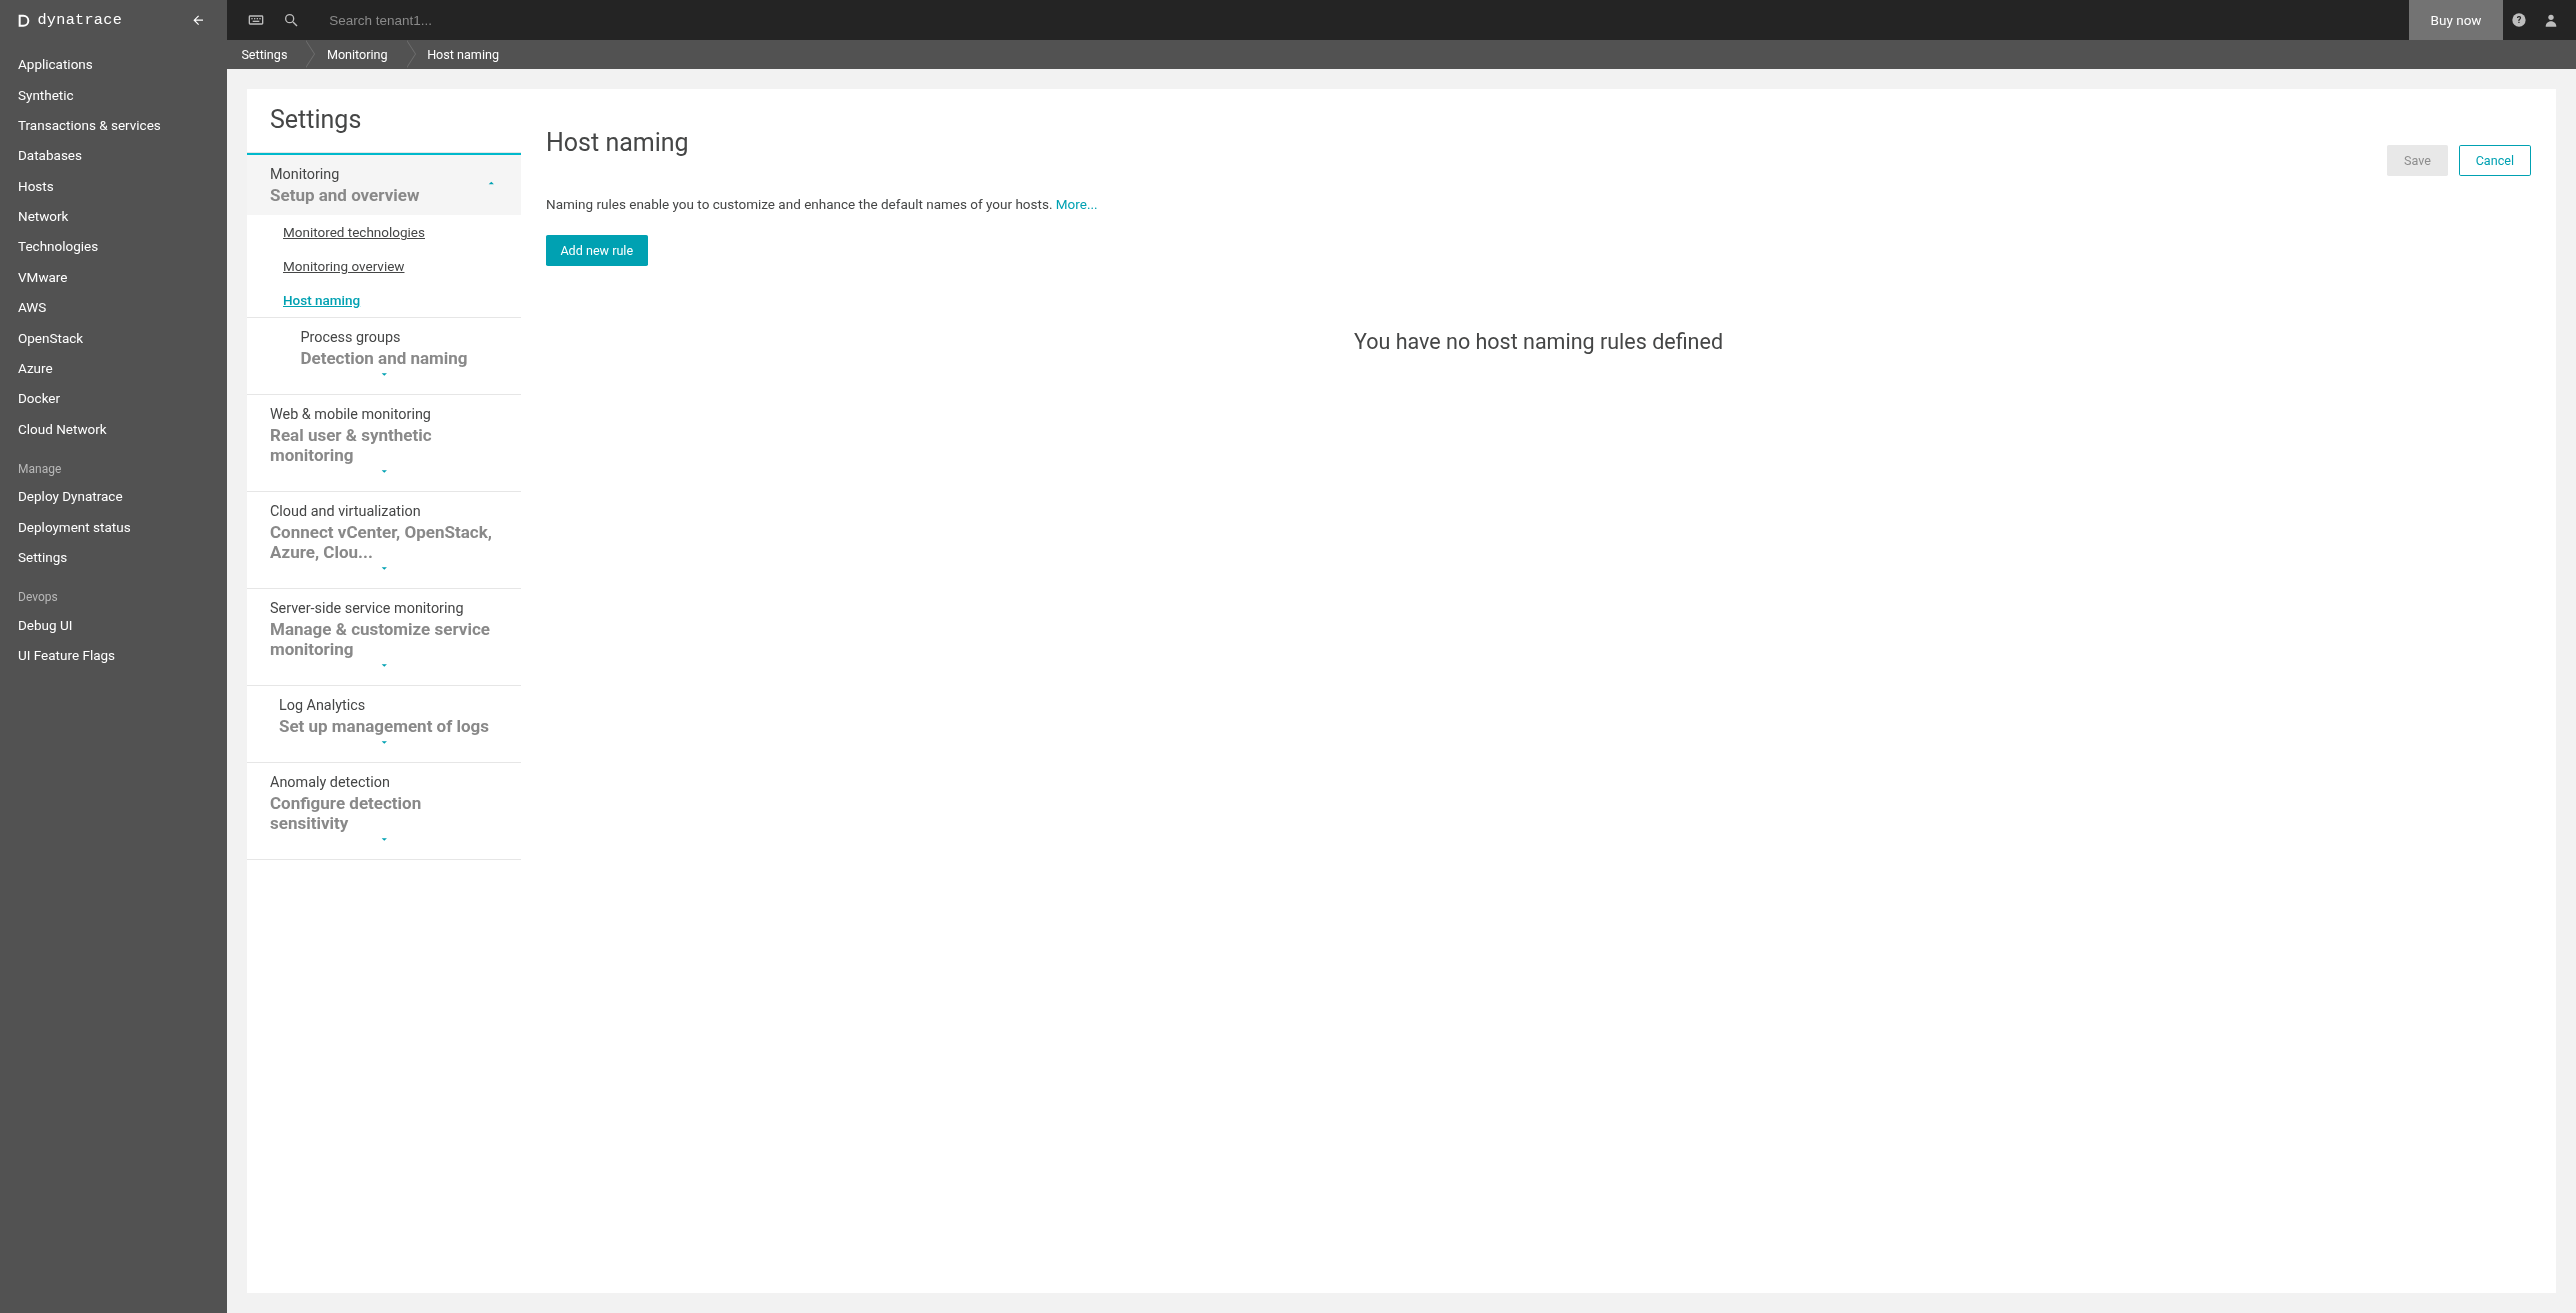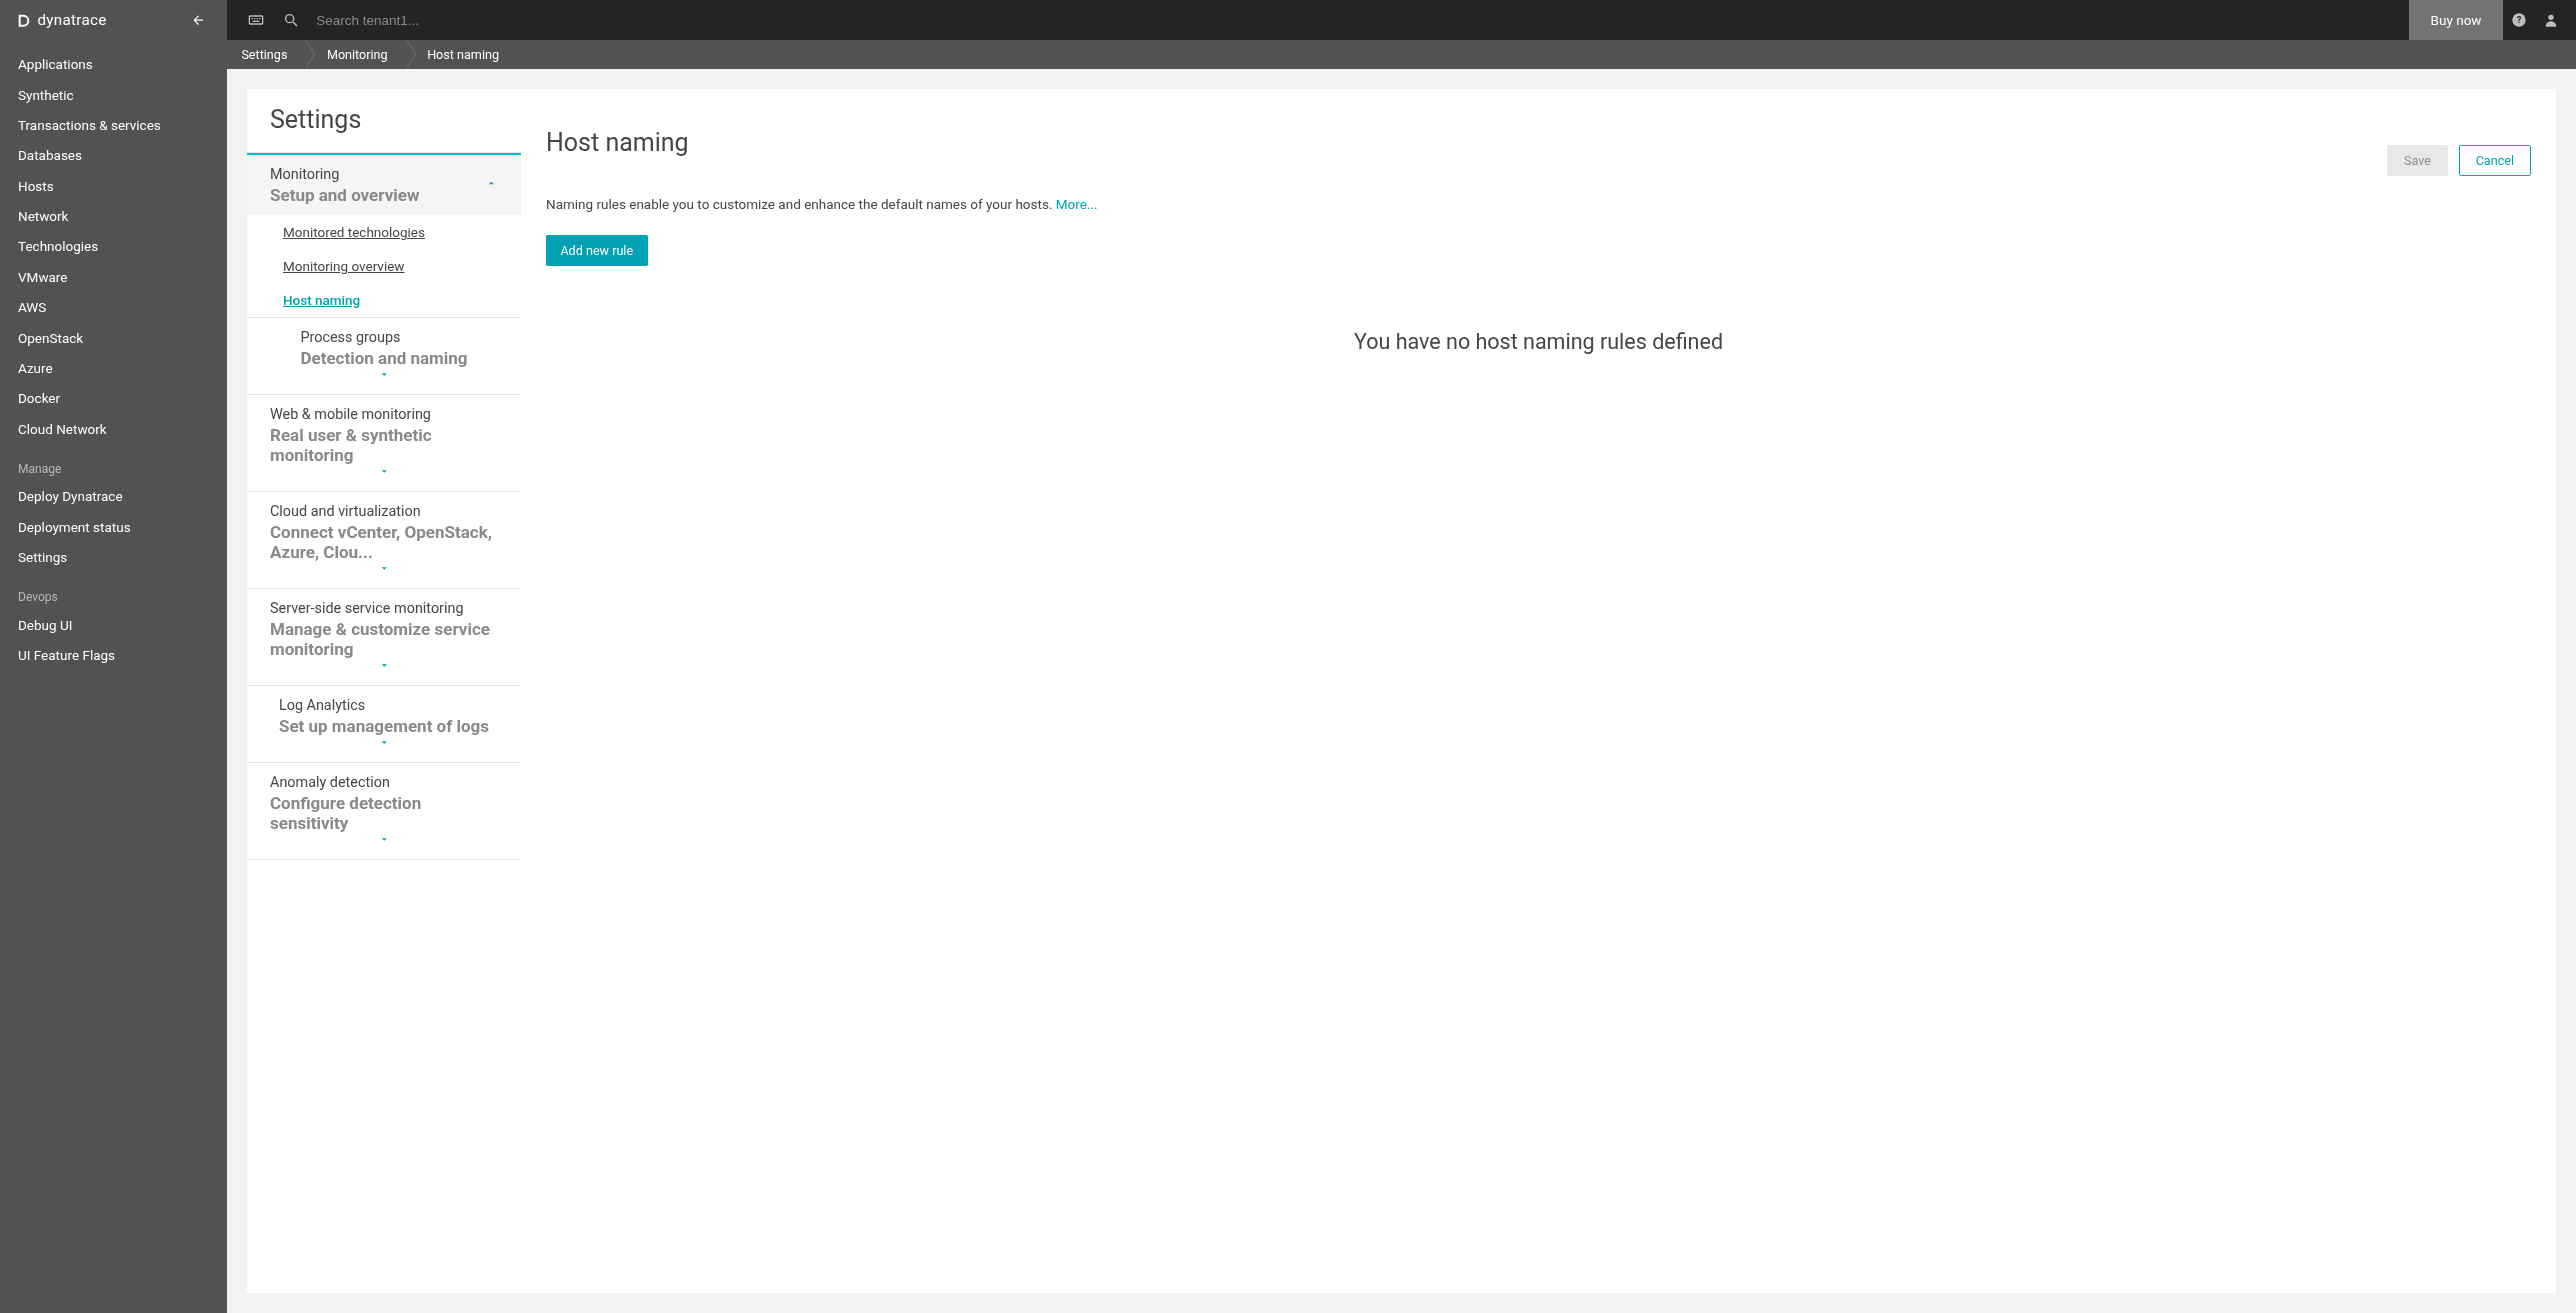--- a/index.html
+++ b/index.html
@@ -21,21 +21,21 @@
   flex-shrink: 0;
 }
 .sidebar-header {
   height: 40px;
   display: flex;
   align-items: center;
   padding: 0 16px;
 }
 .logo { display: flex; align-items: center; gap: 5.4px; color:#fff; }
 .logo svg { width: 16px; height: 16px; }
-.logo-text { font-size: 15.2px; font-weight: 400; letter-spacing: 0.3px; }
+.logo-text { font-size: 15.2px; font-weight: 400; letter-spacing: 0.3px; font-family: Liberation Mono, monospace; }
 .sidebar-back {
   margin-left: auto;
   width: 25px; height: 25px;
   display:flex;align-items:center;justify-content:center;
   color:#fff; cursor:pointer;
 }
 .nav { padding: 9px 0; overflow-y:auto; }
 .nav-item {
   padding: 7.2px 18px;
   font-size: 13.5px;
@@ -56,21 +56,21 @@
   height: 40px;
   background: #242424;
   display:flex;
   align-items:center;
   padding: 0 9px 0 12.6px;
 }
 .top-icon {
   width:32px;height:32px;display:flex;align-items:center;justify-content:center;
   color:#bdbdbd;cursor:pointer;
 }
-.search-wrap { display:flex;align-items:center;flex:1;gap:9px;padding-left:3.6px; }
+.search-wrap { display:flex;align-items:center;flex:1;gap:22px;padding-left:3.6px; }
 .search-input {
   background:transparent;border:none;outline:none;color:#bdbdbd;font-size:13.5px;flex:1;
 }
 .search-input::placeholder { color:#8a8a8a; }
 .buy-now {
   background:#737373;color:#fff;padding:0 21.5px;height:40px;display:flex;align-items:center;
   font-size:13.5px;cursor:pointer;
 }
 
 

